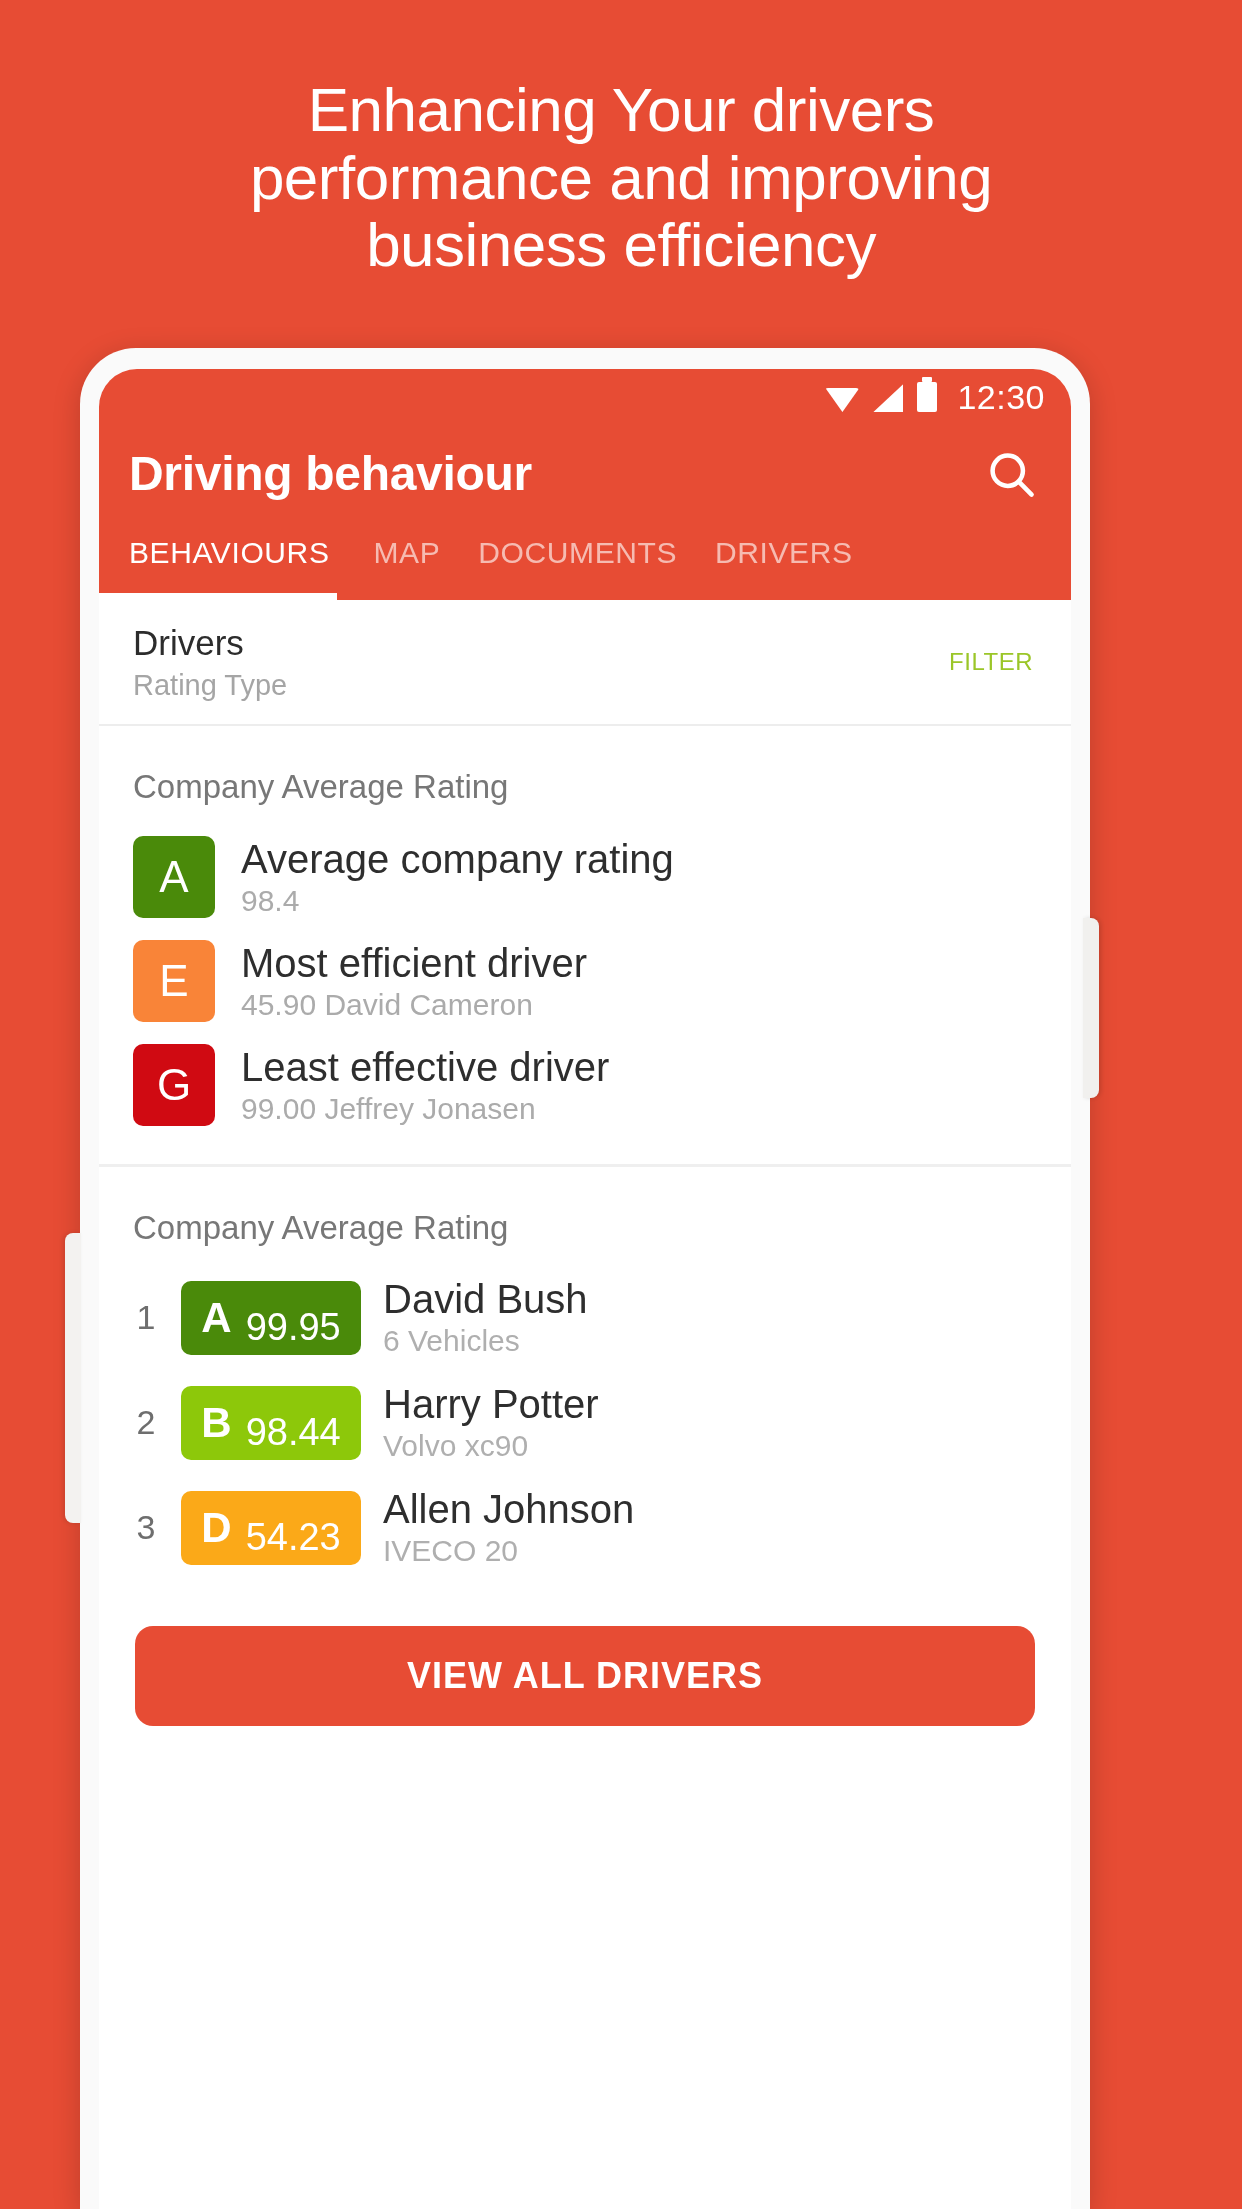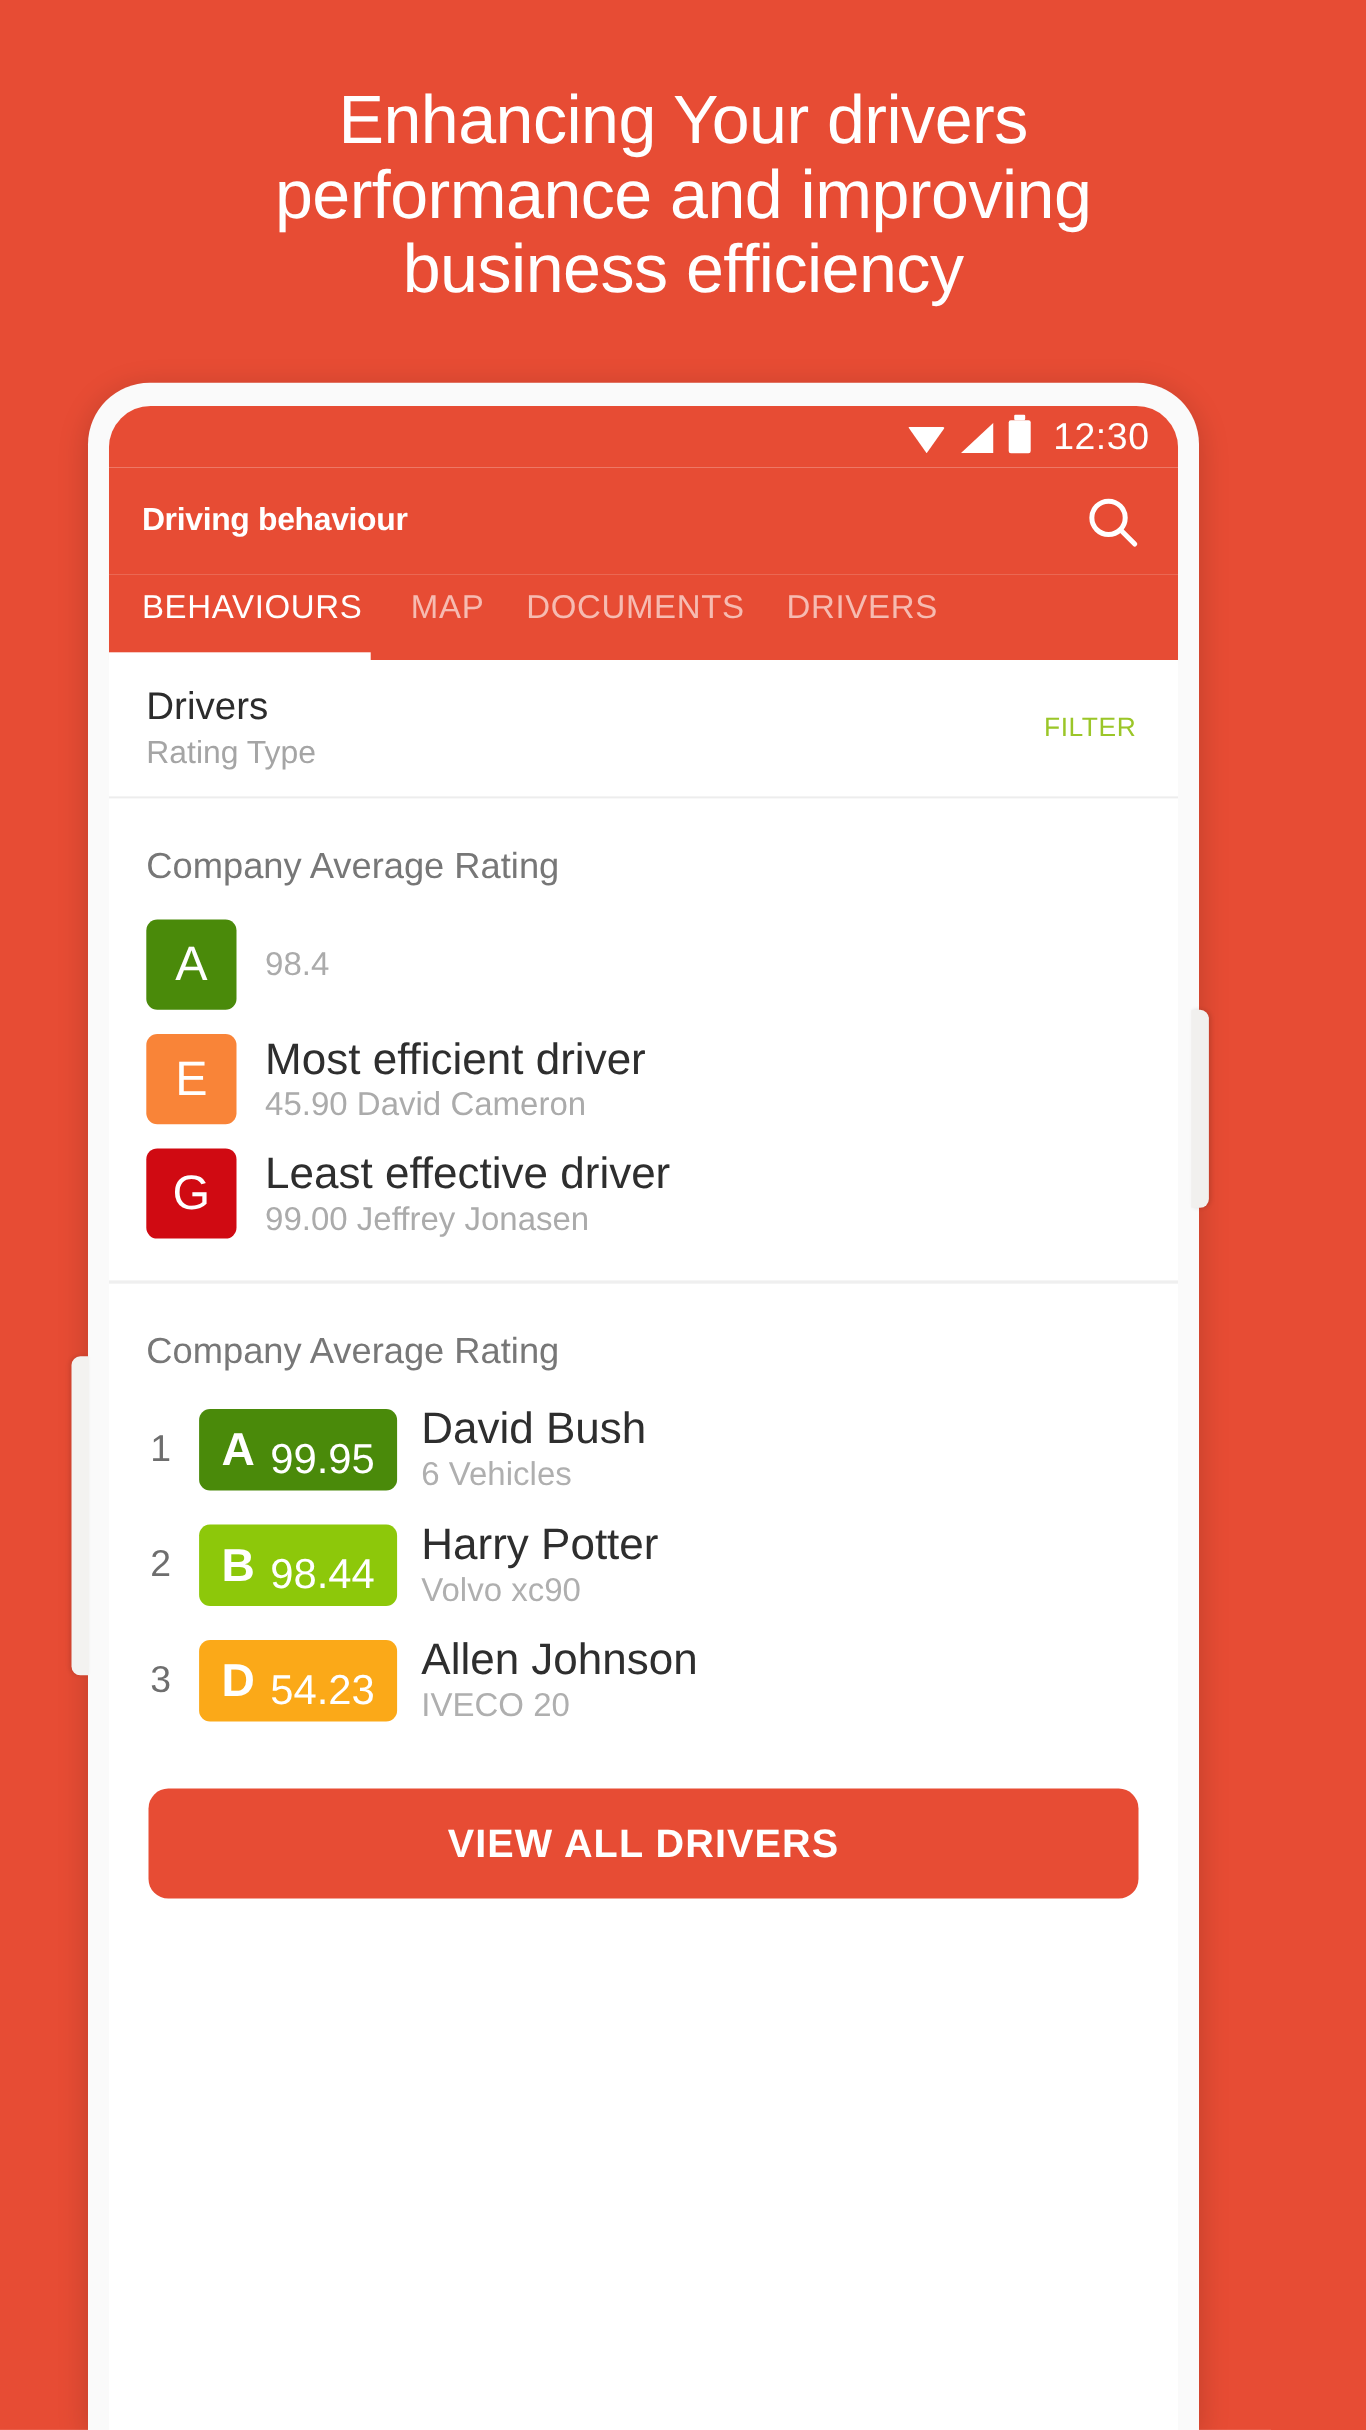--- a/index.html
+++ b/index.html
@@ -126,21 +126,21 @@
   .appbar {
     height:97px;
     background:#E74C34;
     display:flex;
     align-items:center;
     padding:0 34px 0 30px;
     justify-content:space-between;
   }
   .appbar-title {
     color:#fff;
-    font-size:29px;
+    font-size:48px;
     font-weight:700;
     letter-spacing:-0.3px;
   }
   .search-icon { width:52px; height:52px; display:block; }
 
   
   .tabs {
     height:78px;
     background:#E74C34;
     display:flex;
@@ -324,20 +324,21 @@
       </div>
       <span class="filter-action">FILTER</span>
     </div>
 
     <div class="card">
       <div class="card-title">Company Average Rating</div>
 
       <div class="sum-row">
         <span class="grade-badge" style="background: rgb(74, 138, 10);">A</span>
         <span class="sum-text">
+          <span class="sum-title">Average company rating</span>
           <span class="sum-sub">98.4</span>
         </span>
       </div>
 
       <div class="sum-row">
         <span class="grade-badge" style="background: rgb(249, 132, 56);">E</span>
         <span class="sum-text">
           <span class="sum-title">Most efficient driver</span>
           <span class="sum-sub">45.90 David Cameron</span>
         </span>

